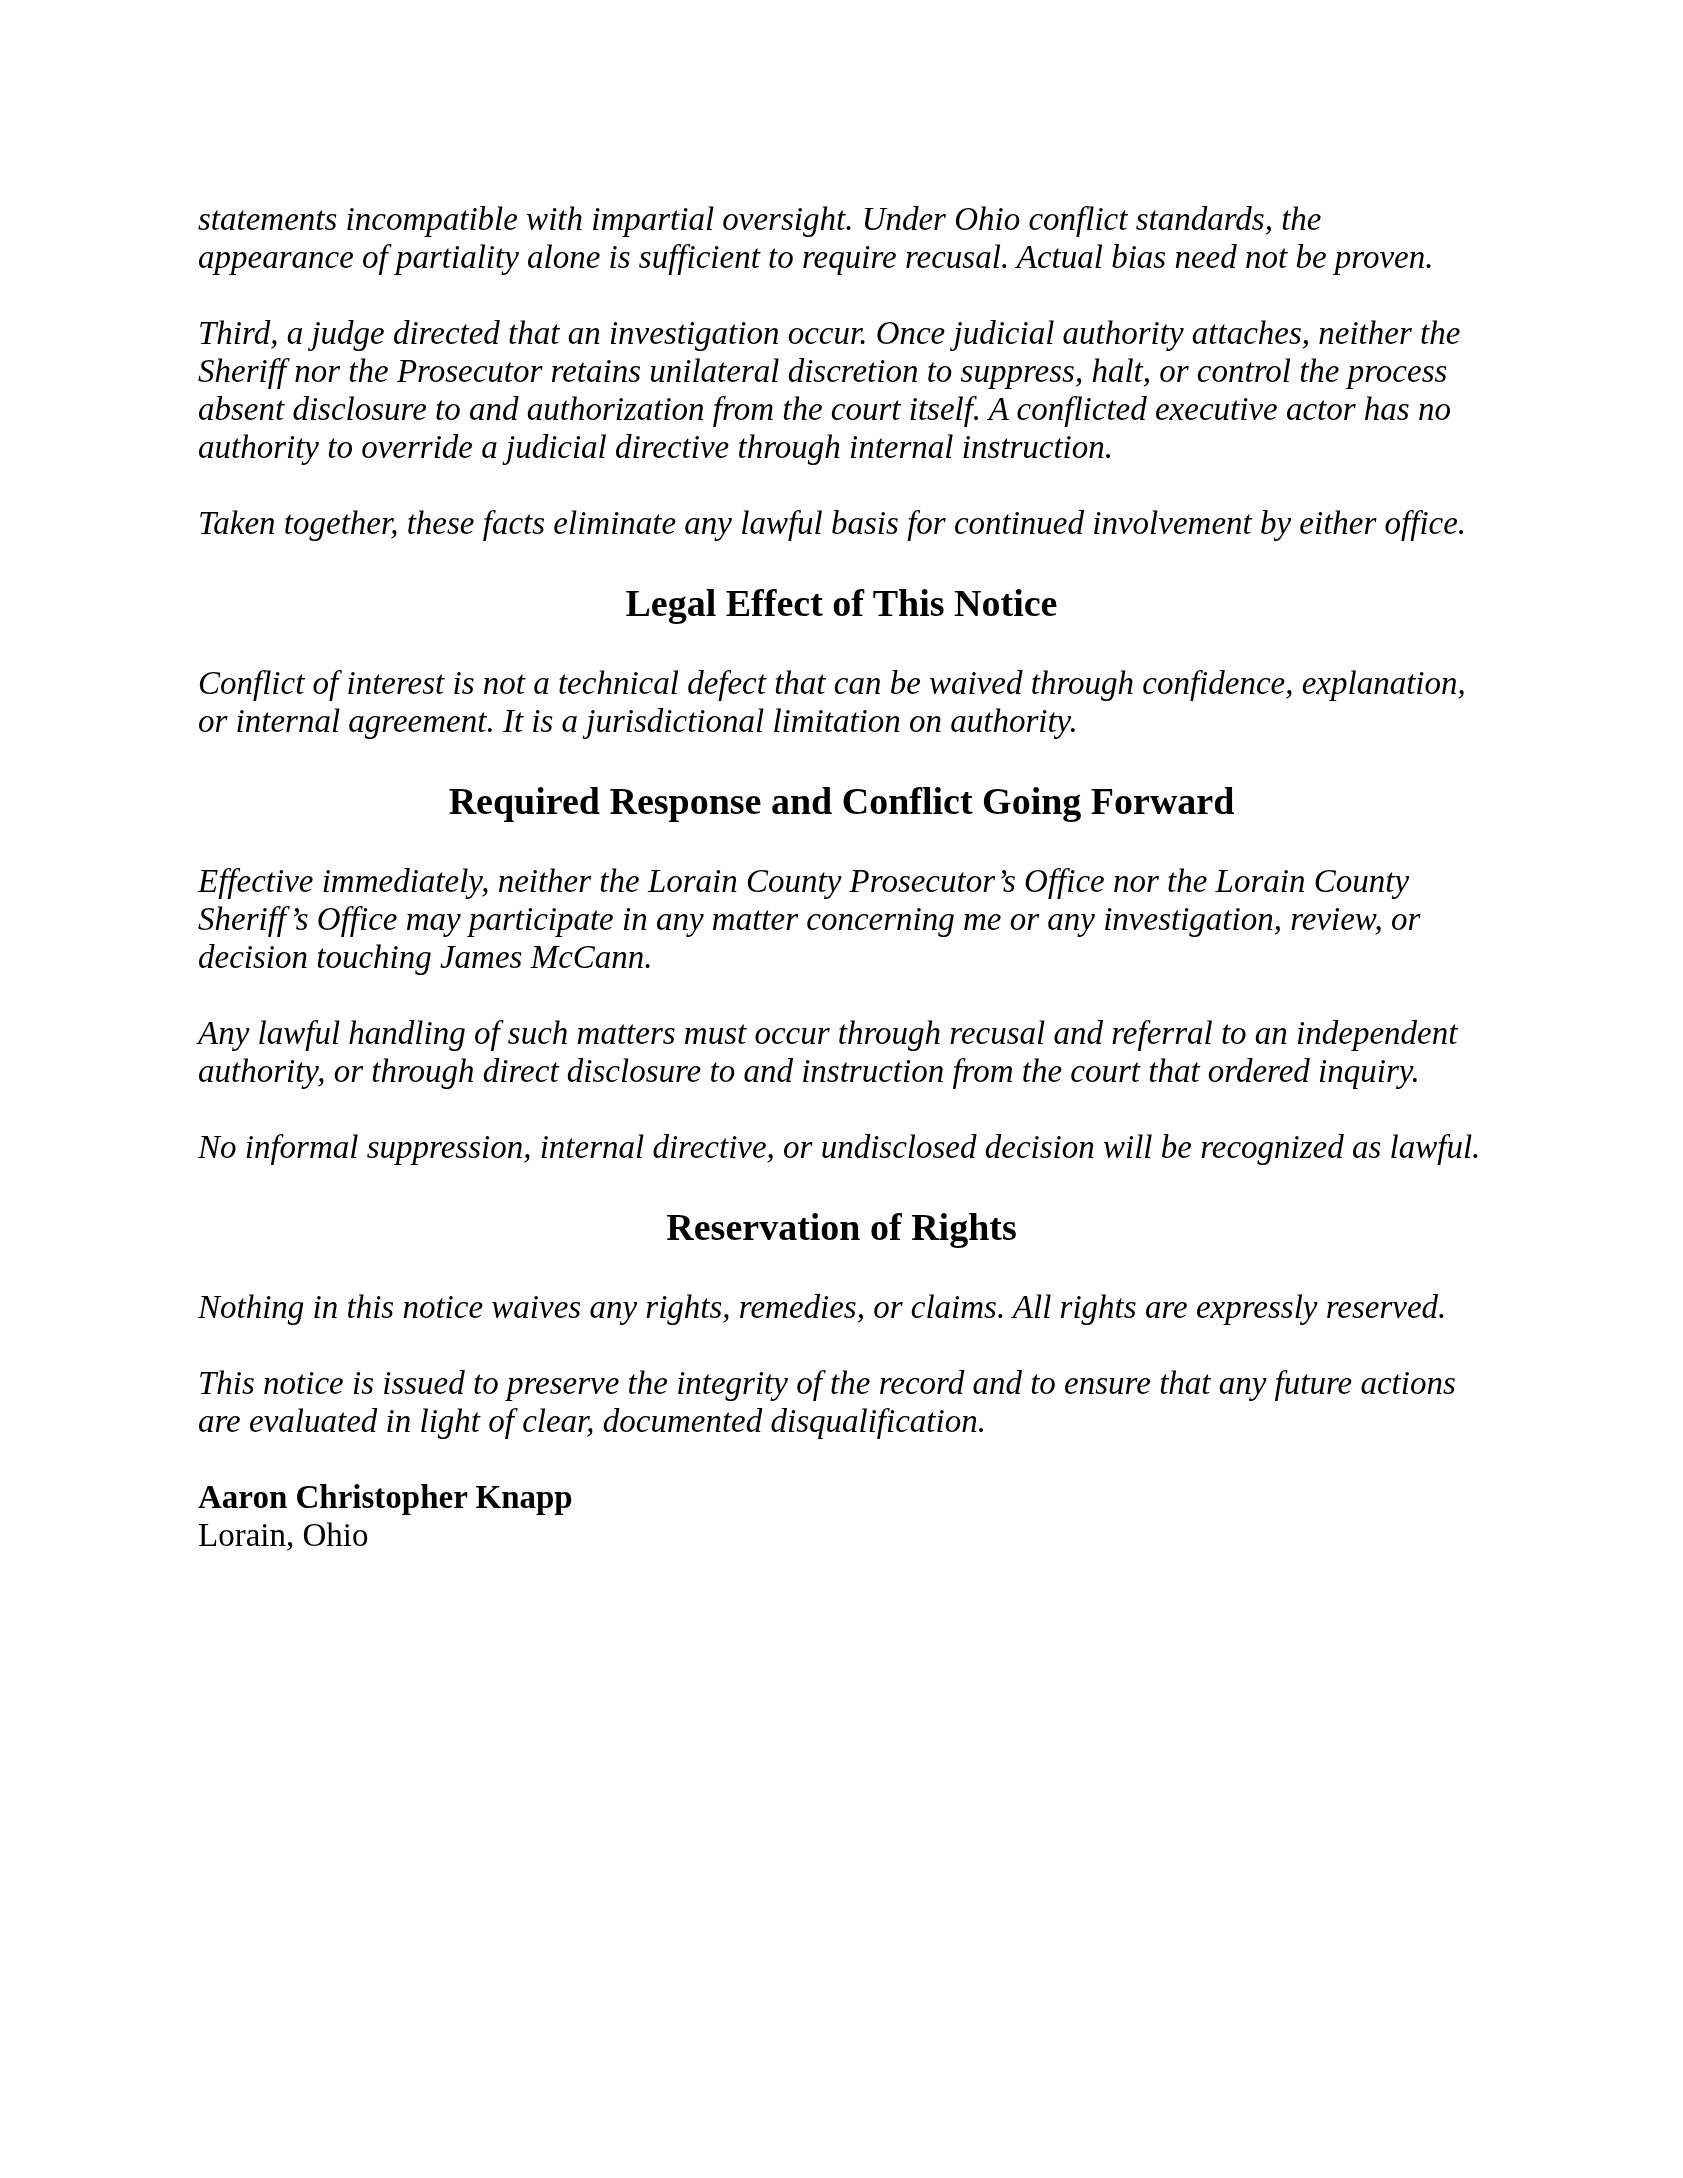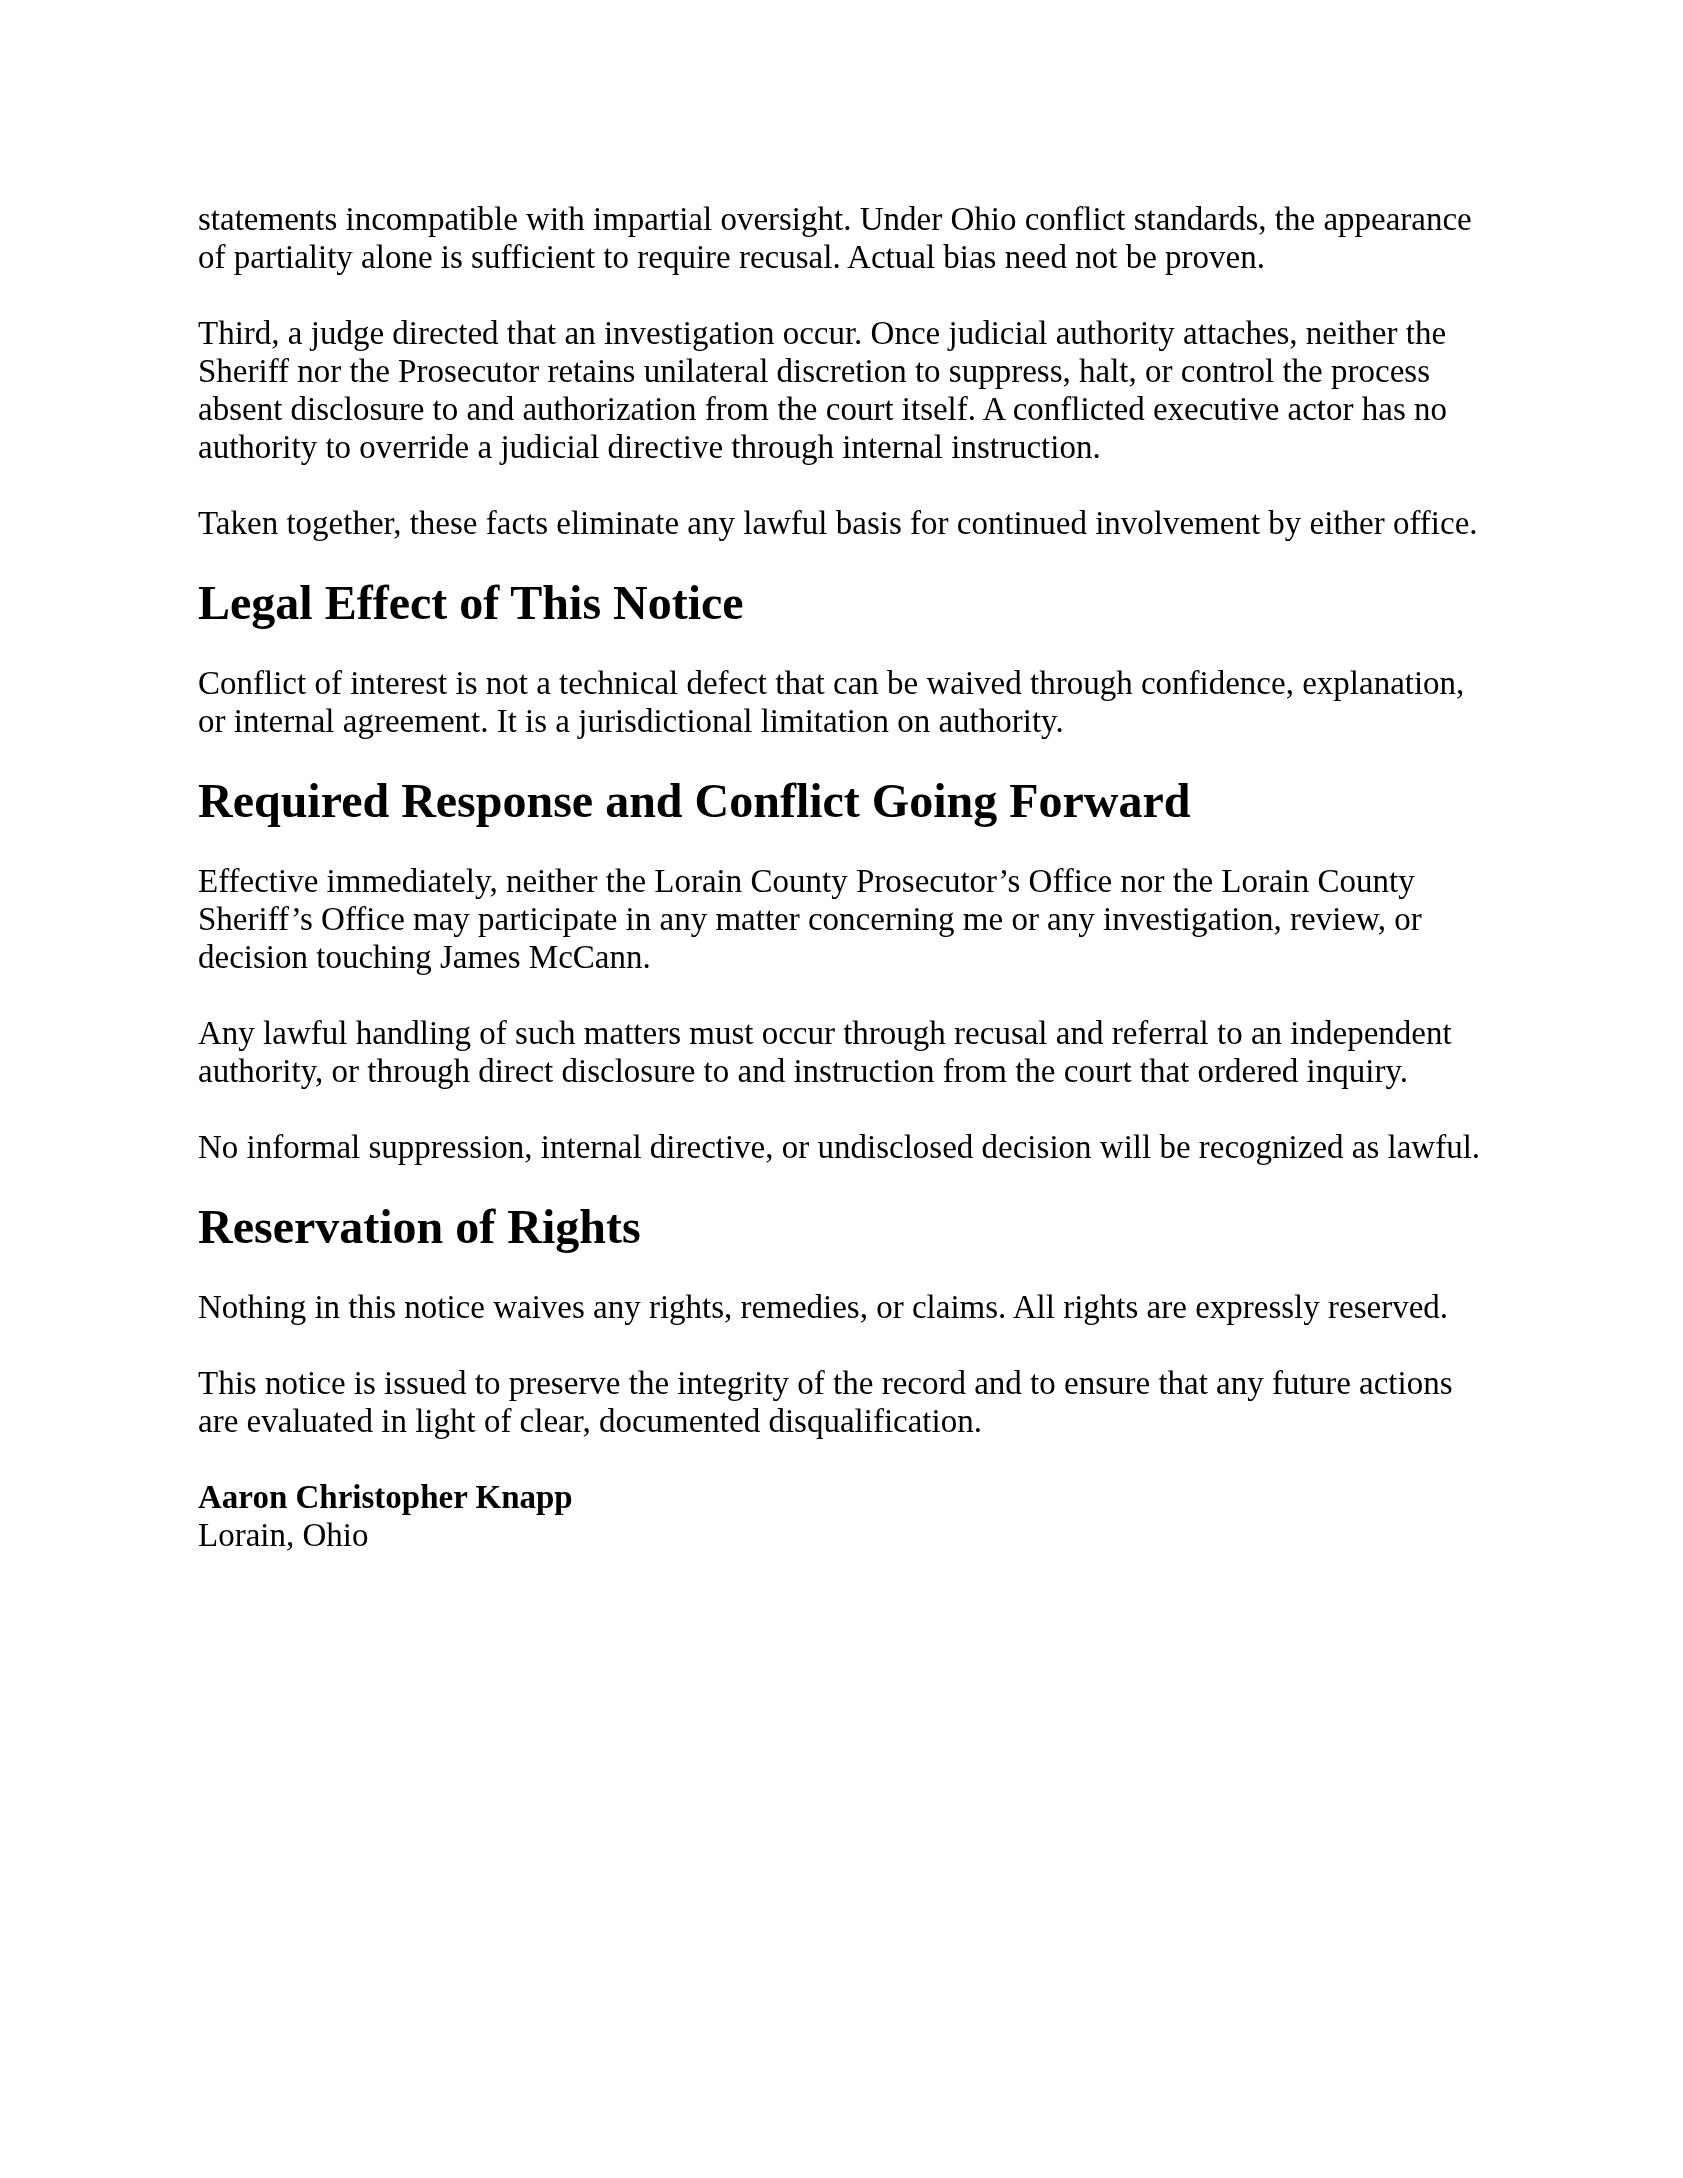--- a/index.html
+++ b/index.html
@@ -22,28 +22,30 @@
     width: 1287px;
     font-family: "Liberation Serif", "DejaVu Serif", serif;
     font-size: 33px;
     line-height: 38px;
     color: #000000;
     text-align: left;
   }
   .content p {
     margin: 0 0 38px 0;
     padding: 0;
+    font-style: italic;
   }
   .content h3 {
     font-family: "Liberation Serif", "DejaVu Serif", serif;
-    font-size: 48px;
+    font-size: 38px;
     line-height: 46px;
     font-weight: bold;
     margin: 0 0 38px 0;
     padding: 0;
+    text-align: center;
   }
   .signature {
   }
   .signature .sig-name {
     font-weight: bold;
   }
   strong {
     font-weight: bold;
   }
 </style>

